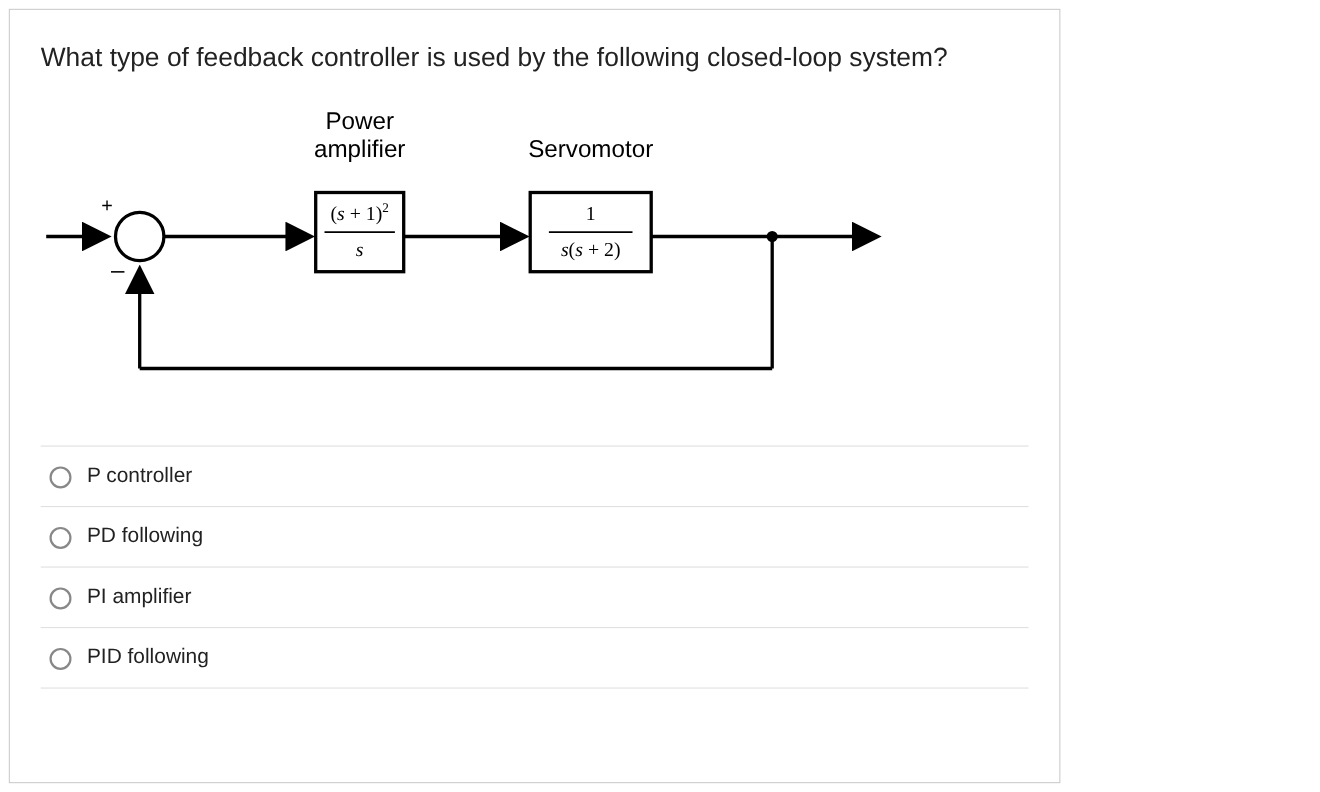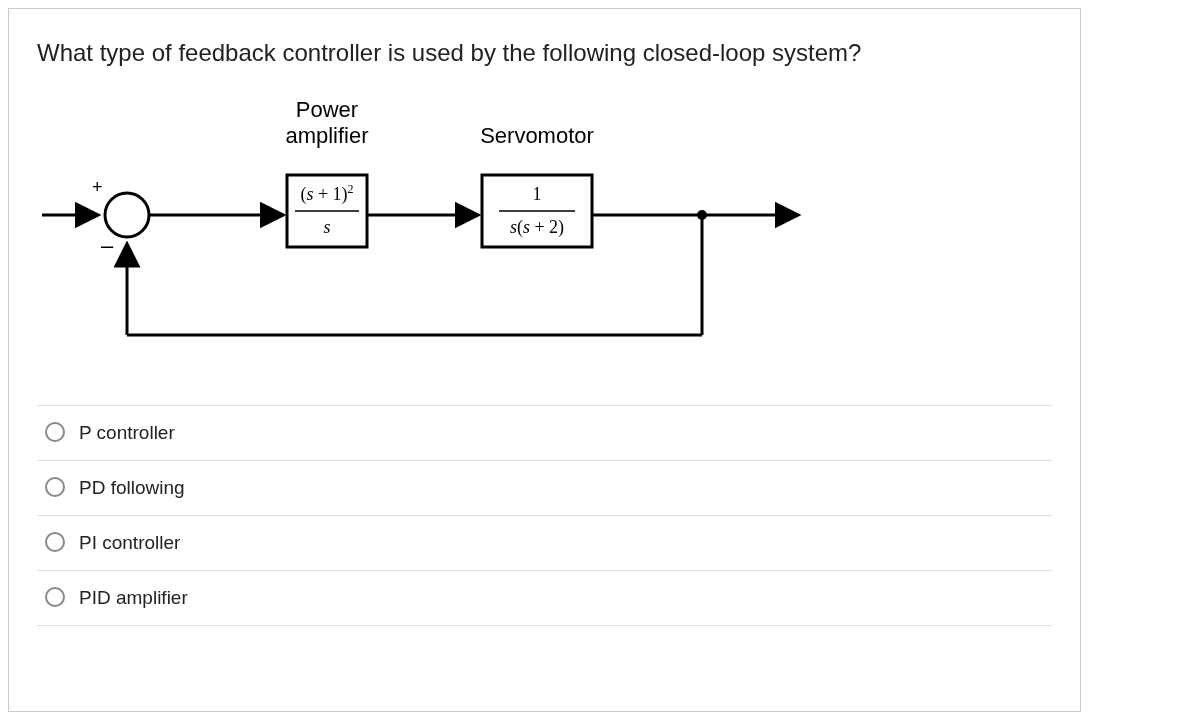--- a/index.html
+++ b/index.html
@@ -4,40 +4,40 @@
   <style>
     * { box-sizing: border-box; margin: 0; padding: 0; }
     body {
       font-family: -apple-system, BlinkMacSystemFont, 'Segoe UI', Arial, sans-serif;
       background: #fff;
       padding: 8px;
     }
     .card {
       border: 1px solid #ccc;
       padding: 30px 28px 6px 28px;
-      width: 1073px;
+      width: 956px;
       height: 704px;
     }
     .question {
       font-size: 24px;
       color: #222;
       font-weight: 400;
       margin-bottom: 18px;
     }
     .diagram-wrap {
       position: relative;
       width: 780px;
       height: 280px;
       margin-bottom: 40px;
     }
     .diagram-wrap svg { display: block; }
     .options { margin-top: 6px; }
     .option-row {
       display: flex;
-      align-items: flex-start;
+      align-items: flex-end;
       border-top: 1px solid #e0e0e0;
       padding: 16px 4px 16px 8px;
       gap: 14px;
     }
     .option-row:last-child { border-bottom: 1px solid #e0e0e0; }
     .radio {
       appearance: none;
       width: 20px;
       height: 20px;
       border: 2px solid #888;
@@ -114,21 +114,21 @@
     <label class="option-row">
       <input type="radio" name="ans" class="radio" style="">
       <span class="option-label">P controller</span>
     </label>
     <label class="option-row">
       <input type="radio" name="ans" class="radio" style="">
       <span class="option-label">PD following</span>
     </label>
     <label class="option-row">
       <input type="radio" name="ans" class="radio" style="">
-      <span class="option-label">PI controller</span>
+      <span class="option-label">PI amplifier</span>
     </label>
     <label class="option-row">
       <input type="radio" name="ans" class="radio" style="">
-      <span class="option-label">PID amplifier</span>
+      <span class="option-label">PID following</span>
     </label>
   </div>
 
 </div>
 
 </body></html>

